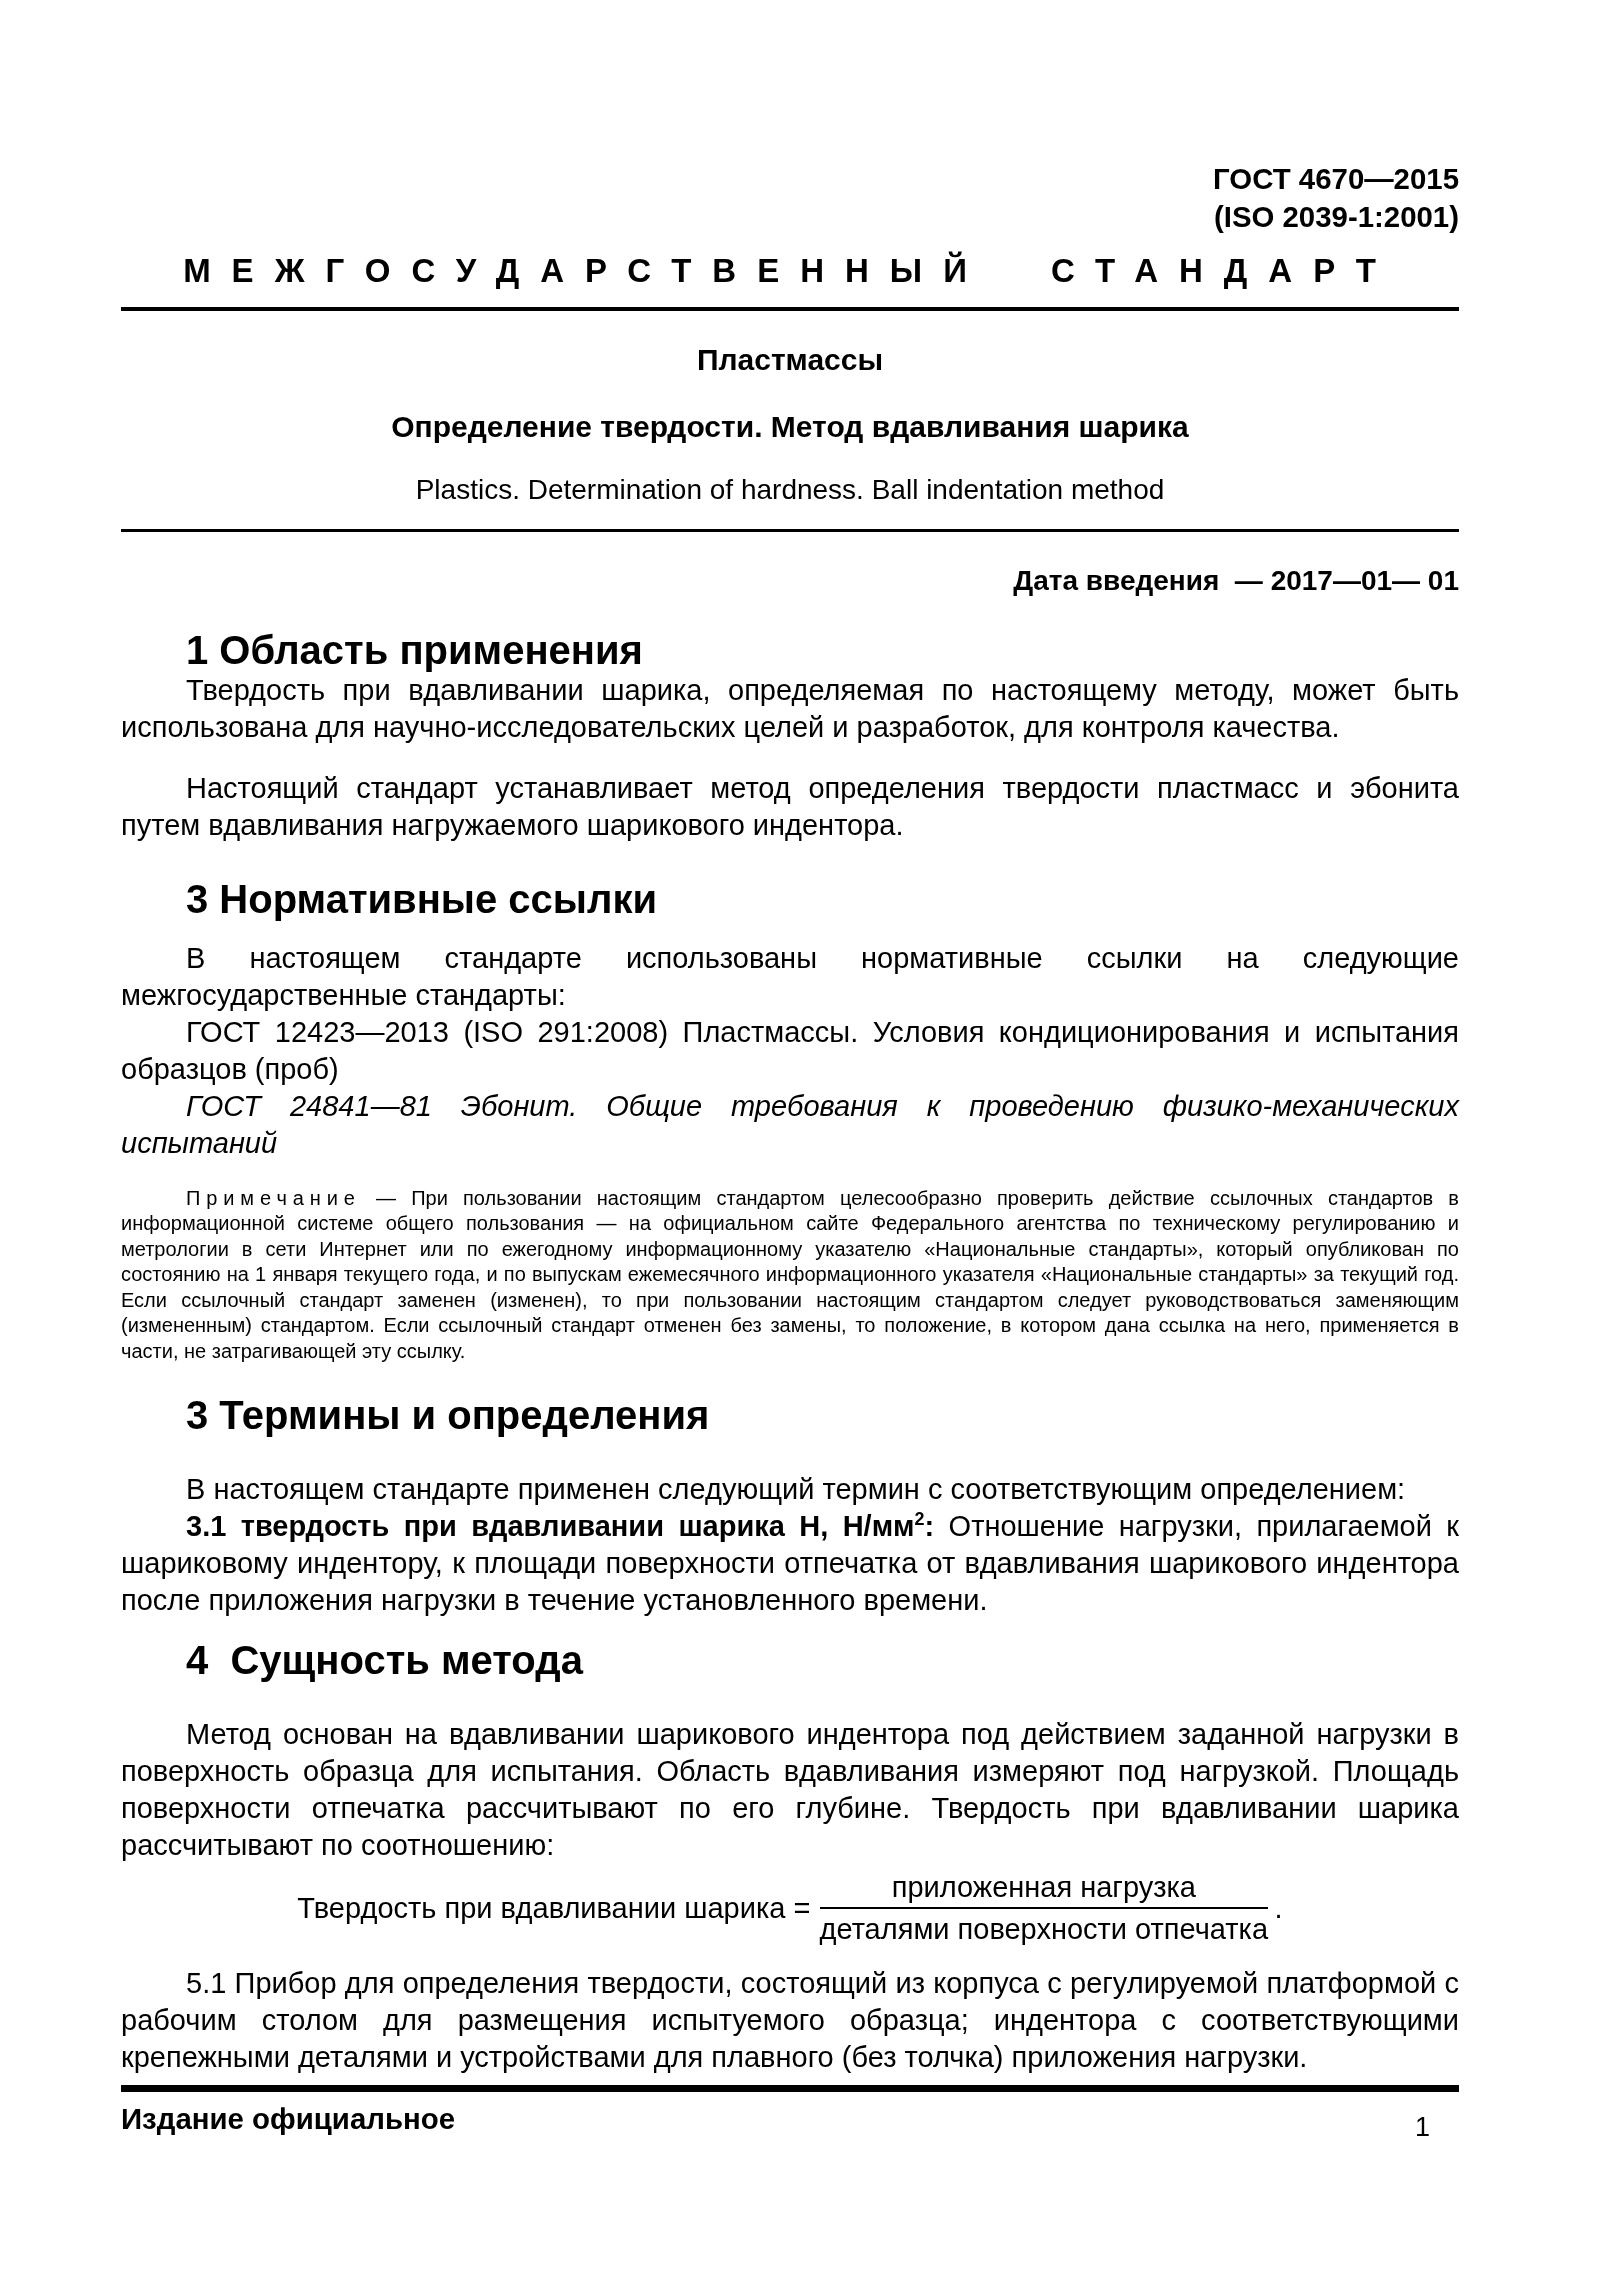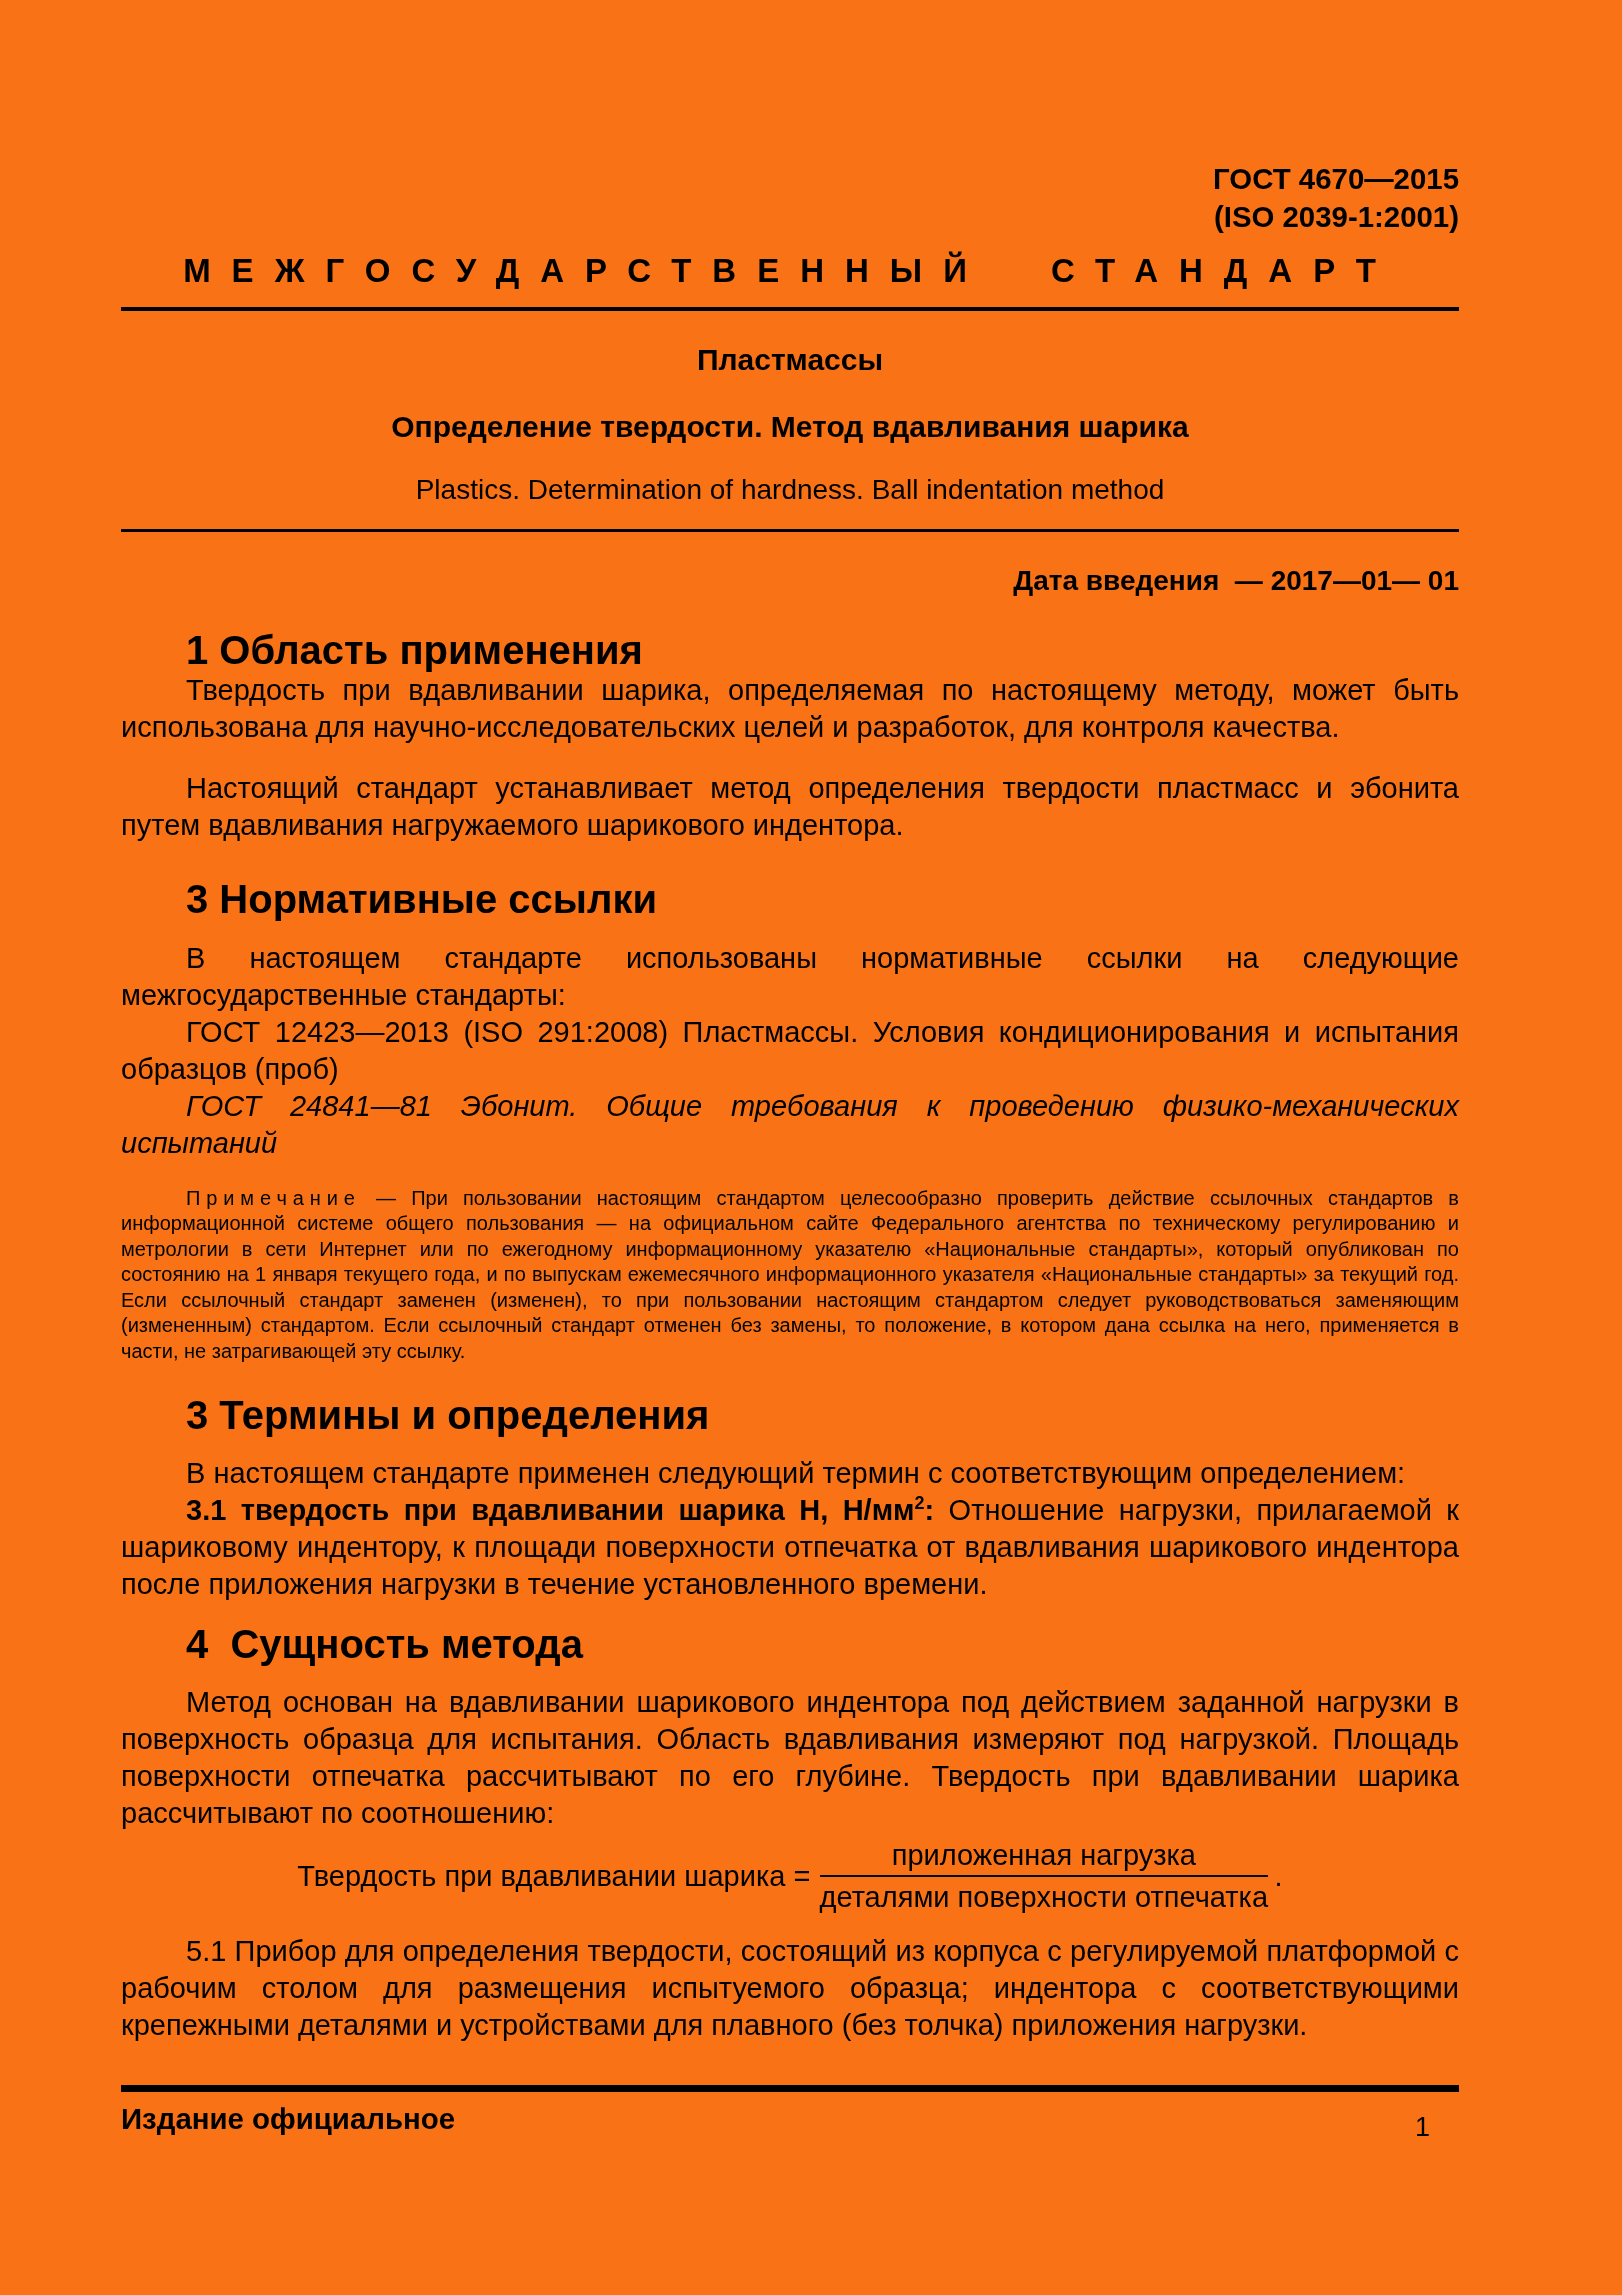--- a/index.html
+++ b/index.html
@@ -1,19 +1,19 @@
 <!DOCTYPE html>
 <html lang="ru" style="font-size:10.5px"><head>
 <meta charset="utf-8">
 <style>
   html,body{margin:0;padding:0;background:#888;}
   .page{
     position:relative;
     width:1623px;height:2295px;
-    background:#f97316;color:#000000;
+    background:#ffffff;color:#000000;
     font-family:"Liberation Sans", sans-serif;
     box-sizing:border-box;
     padding:160px 164px 0 121px;
     overflow:hidden;
   }
   .doc-code{
     text-align:right;font-weight:bold;
     font-size:29.4px;line-height:38px;
   }
   .banner{
@@ -41,21 +41,21 @@
   .mt-h2{margin-top:34px;}
   .mt-h3{margin-top:30px;}
   .mt-h4{margin-top:19.6px;}
   .mt-h5{margin-top:14.4px;}
   .p{
     font-size:29px;line-height:37px;
     text-align:justify;text-indent:65px;margin:0;
   }
   .mt-p{margin-top:23.6px;}
   .mt-p2{margin-top:19.6px;}
-  .mt-p3{margin-top:18px;}
+  .mt-p3{margin-top:34px;}
   .mt-p5{margin-top:18.3px;}
   .italic{font-style:italic;}
   .note{
     margin-top:23.6px;
     font-size:20px;line-height:25.5px;
     text-align:justify;text-indent:65px;
   }
   .note-label{letter-spacing:5.9px;}
   .sup{font-size:0.62em;vertical-align:super;line-height:0;}
   .formula{

